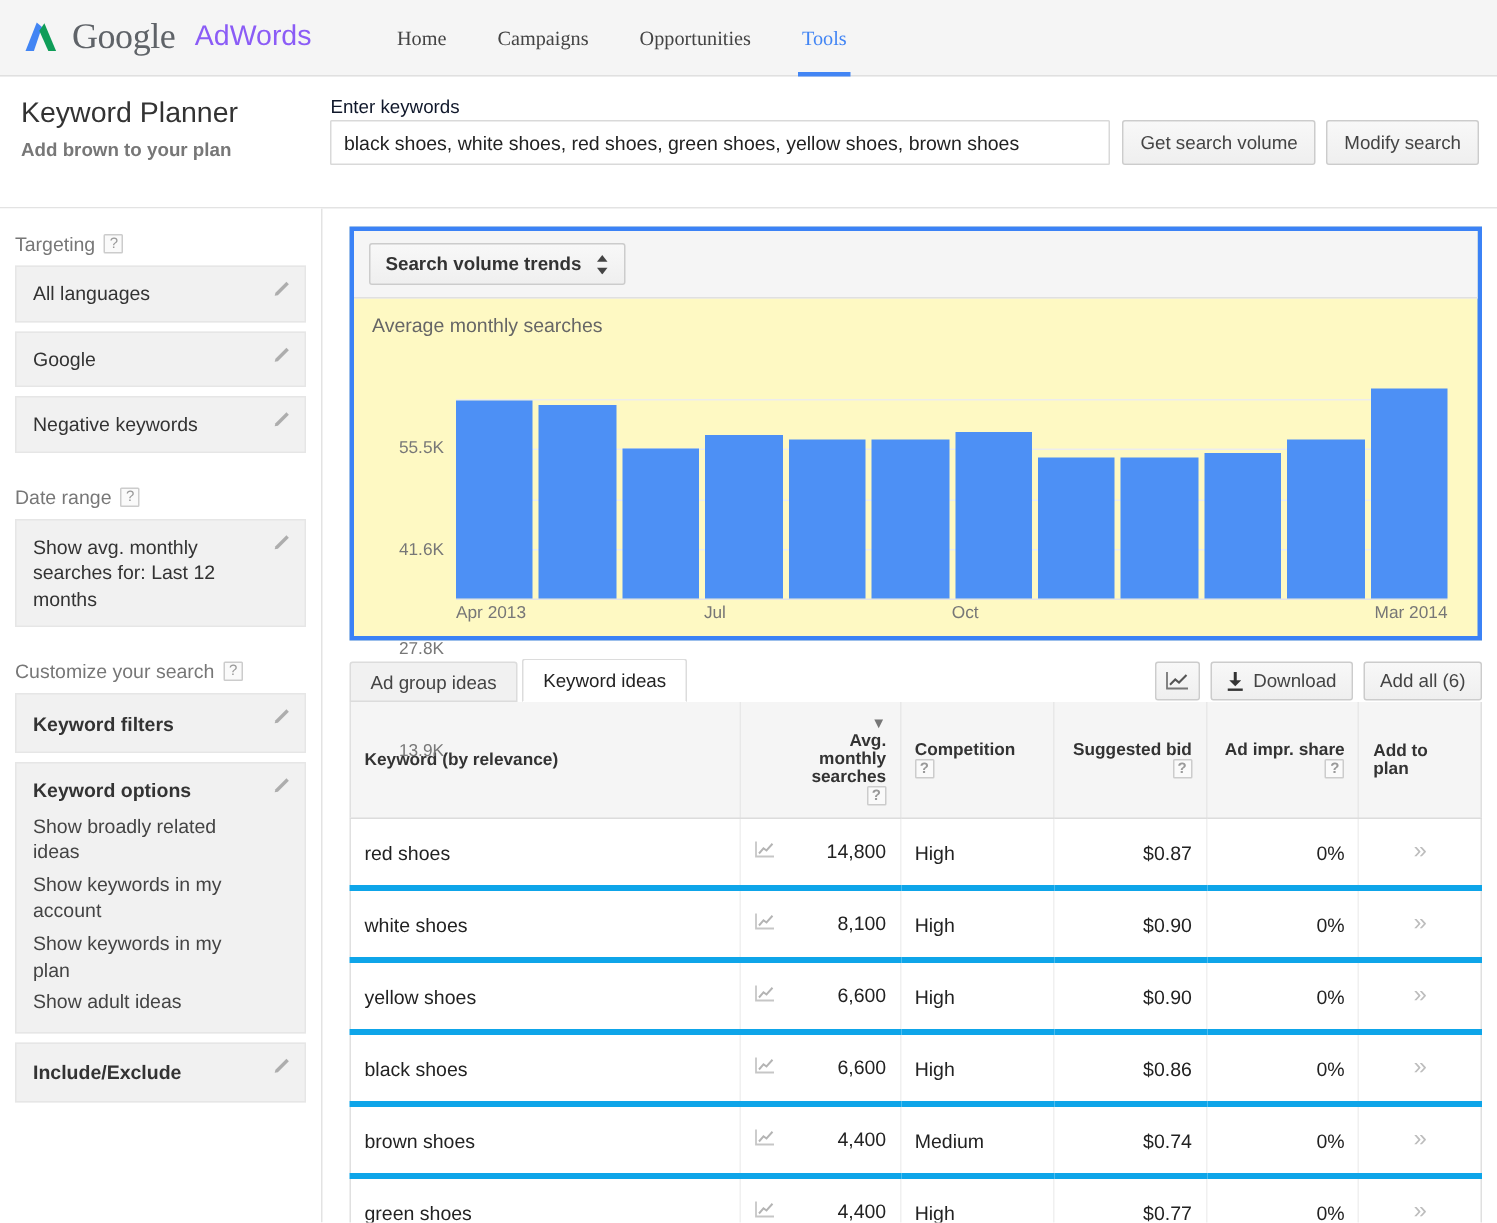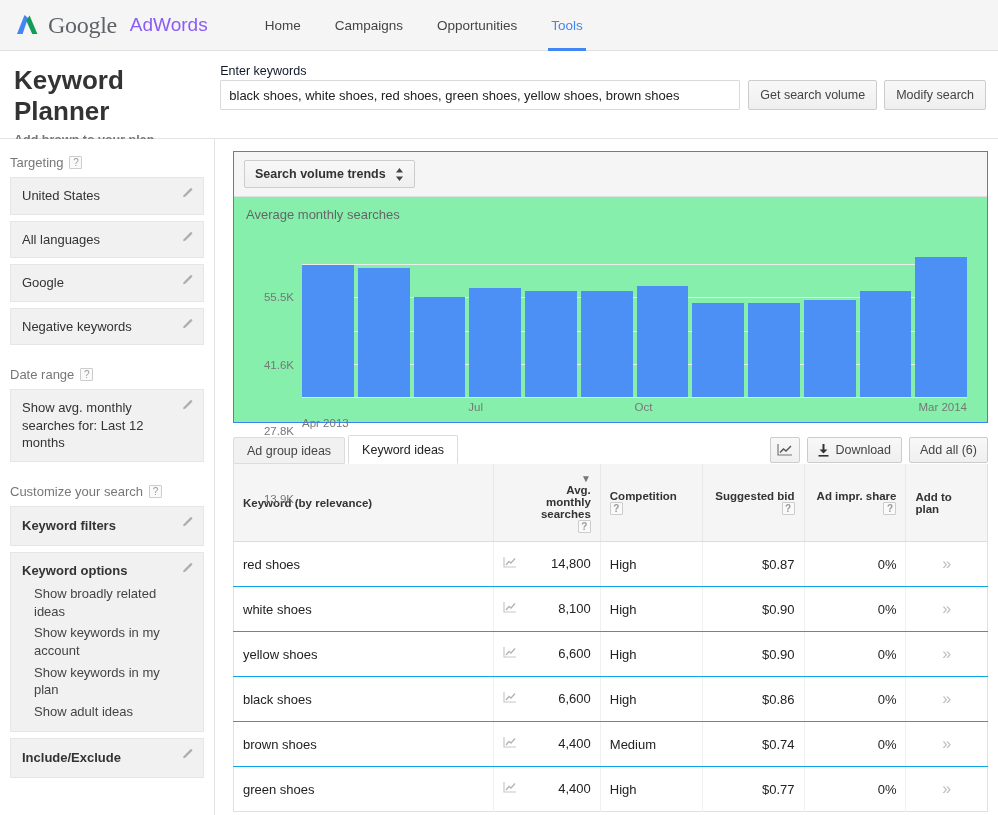--- a/index.html
+++ b/index.html
@@ -30,21 +30,21 @@
     font-size: 24px;
     color: #5f6368;
     letter-spacing: -0.3px;
   }
   .brand-sub {
     font-family: "Liberation Sans", sans-serif;
     font-size: 19px;
     color: #8b5cf6;
     margin-left: 5px;
   }
-  .navitems { display:flex; align-items:center; margin-left: 40px; height: 51px; }
+  .navitems { display:flex; align-items:center; margin-left: 40px; height: 51px; font-family: Liberation Serif, serif; }
   .navitem {
     padding: 0 17px;
     height: 51px;
     line-height: 51px;
     font-size: 13.5px;
     color: #444;
     cursor: pointer;
     position: relative;
   }
   .navitem.active { color: #4285f4; }
@@ -55,21 +55,21 @@
 
   
   .pagehead {
     height: 88px;
     border-bottom: 1px solid #e3e3e3;
     display: flex;
     align-items: flex-start;
     background:#fff;
   }
   .pagehead-left { width: 215px; padding: 14px 0 0 14px; }
-  .ph-title { font-size: 26px; color: #333; font-weight: bold; }
+  .ph-title { font-size: 19px; color: #333; font-weight: normal; }
   .ph-sub { font-size: 12.5px; color: #777; font-weight: bold; margin-top: 6px; }
   .pagehead-right { flex:1; padding: 13px 12px 0 7px; }
   .kw-label { font-size: 12.5px; color: #0f172a; margin-bottom: 2px; }
   .kw-row { display:flex; align-items:center; gap: 8px; }
   .kw-input {
     width: 520px; height: 30px;
     border: 1px solid #d9d9d9;
     padding: 0 8px;
     font-size: 13px;
     color: #222;
@@ -116,28 +116,28 @@
     padding: 9px 28px 9px 11px;
     font-size: 13px;
     color:#333;
     cursor:pointer;
     line-height: 1.35;
   }
   .sb-box.bold { font-weight: bold; }
   .sb-gap { height: 12px; }
   .pencil { position:absolute; top:7px; right:8px; width:13px; height:13px; opacity:.55; }
   .optlist { margin-top: 4px; }
-  .optlist div { font-size: 13px; color:#444; padding: 2px 0; font-weight: normal; margin-left: 12px; }
+  .optlist div { font-size: 13px; color:#444; padding: 2px 0; font-weight: normal; }
 
   
   .main { flex:1; padding: 12px 10px 0 18px; }
 
   .card {
-    border: 1px solid #3b82f6;
-    background:#86efac;
+    border: 3px solid #3b82f6;
+    background:#fef9c3;
   }
   .card-head {
     background:#f5f5f5;
     border-bottom:1px solid #e0e0e0;
     padding: 8px 10px;
   }
   .select-box {
     display:inline-flex; align-items:center; gap:9px;
     background: linear-gradient(#f8f8f8,#efefef);
     border:1px solid #ccc; border-radius:2px;
@@ -204,21 +204,21 @@
     border-bottom:1px solid #dcdcdc;
     border-right:1px solid #e8e8e8;
     font-size:11.5px; font-weight:bold; color:#333;
     padding: 8px 9px;
     vertical-align: middle;
     text-align: left;
   }
   .table thead th.r { text-align:right; }
   .table thead th:last-child { border-right:none; }
   .table tbody td {
-    border-bottom:1px solid #0ea5e9;
+    border-bottom:4px solid #0ea5e9;
     border-right:1px solid #f0f0f0;
     padding: 13px 9px;
     font-size: 13px;
     color:#222;
     height: 45px;
   }
   .table tbody td:last-child { border-right:none; }
   .table tbody tr:last-child td { border-bottom:none; }
   .td-r { text-align:right; }
   .td-c { text-align:center; }
@@ -271,26 +271,20 @@
 
 <div class="content">
 
   <div class="sidebar">
 
     <div class="sec-label">
       <span>Targeting</span>
       <span class="qmark">?</span>
     </div>
 
-    <div class="sb-box">
-      <span>United States</span>
-      <svg class="pencil" viewBox="0 0 16 16">
-          <path d="M2 12.5 L11 3.5 L13 5.5 L4 14.5 L1.4 15z" fill="#777"></path>
-        </svg>
-    </div>
     <div class="sb-box">
       <span>All languages</span>
       <svg class="pencil" viewBox="0 0 16 16">
           <path d="M2 12.5 L11 3.5 L13 5.5 L4 14.5 L1.4 15z" fill="#777"></path>
         </svg>
     </div>
     <div class="sb-box">
       <span>Google</span>
       <svg class="pencil" viewBox="0 0 16 16">
           <path d="M2 12.5 L11 3.5 L13 5.5 L4 14.5 L1.4 15z" fill="#777"></path>
@@ -387,21 +381,21 @@
               <div class="bar" title="Sep 2013: 43600" style="height: 105.545px; background: rgb(77, 144, 245);"></div>
               <div class="bar" title="Oct: 46000" style="height: 111.354px; background: rgb(77, 144, 245);"></div>
               <div class="bar" title="Nov 2013: 39000" style="height: 94.4092px; background: rgb(77, 144, 245);"></div>
               <div class="bar" title="Dec 2013: 39000" style="height: 94.4092px; background: rgb(77, 144, 245);"></div>
               <div class="bar" title="Jan 2014: 40000" style="height: 96.83px; background: rgb(77, 144, 245);"></div>
               <div class="bar" title="Feb 2014: 44000" style="height: 106.513px; background: rgb(77, 144, 245);"></div>
               <div class="bar" title="Mar 2014: 58000" style="height: 140.403px; background: rgb(77, 144, 245);"></div>
             </div>
           </div>
         <div class="xaxis" id="xaxis">
-            <div class="xlab" style="left: 0%; margin-top: 16px;">Apr 2013</div>
+            <div class="xlab" style="left: 0%;">Apr 2013</div>
             <div class="xlab" style="left: 25%;">Jul</div>
             <div class="xlab" style="left: 50%;">Oct</div>
             <div class="xlab" style="left: auto; right: 0px;">Mar 2014</div>
           </div>
       </div>
     </div>
 
     <div class="tabrow">
       <div class="tab">Ad group ideas</div>
       <div class="tab active">Keyword ideas</div>

